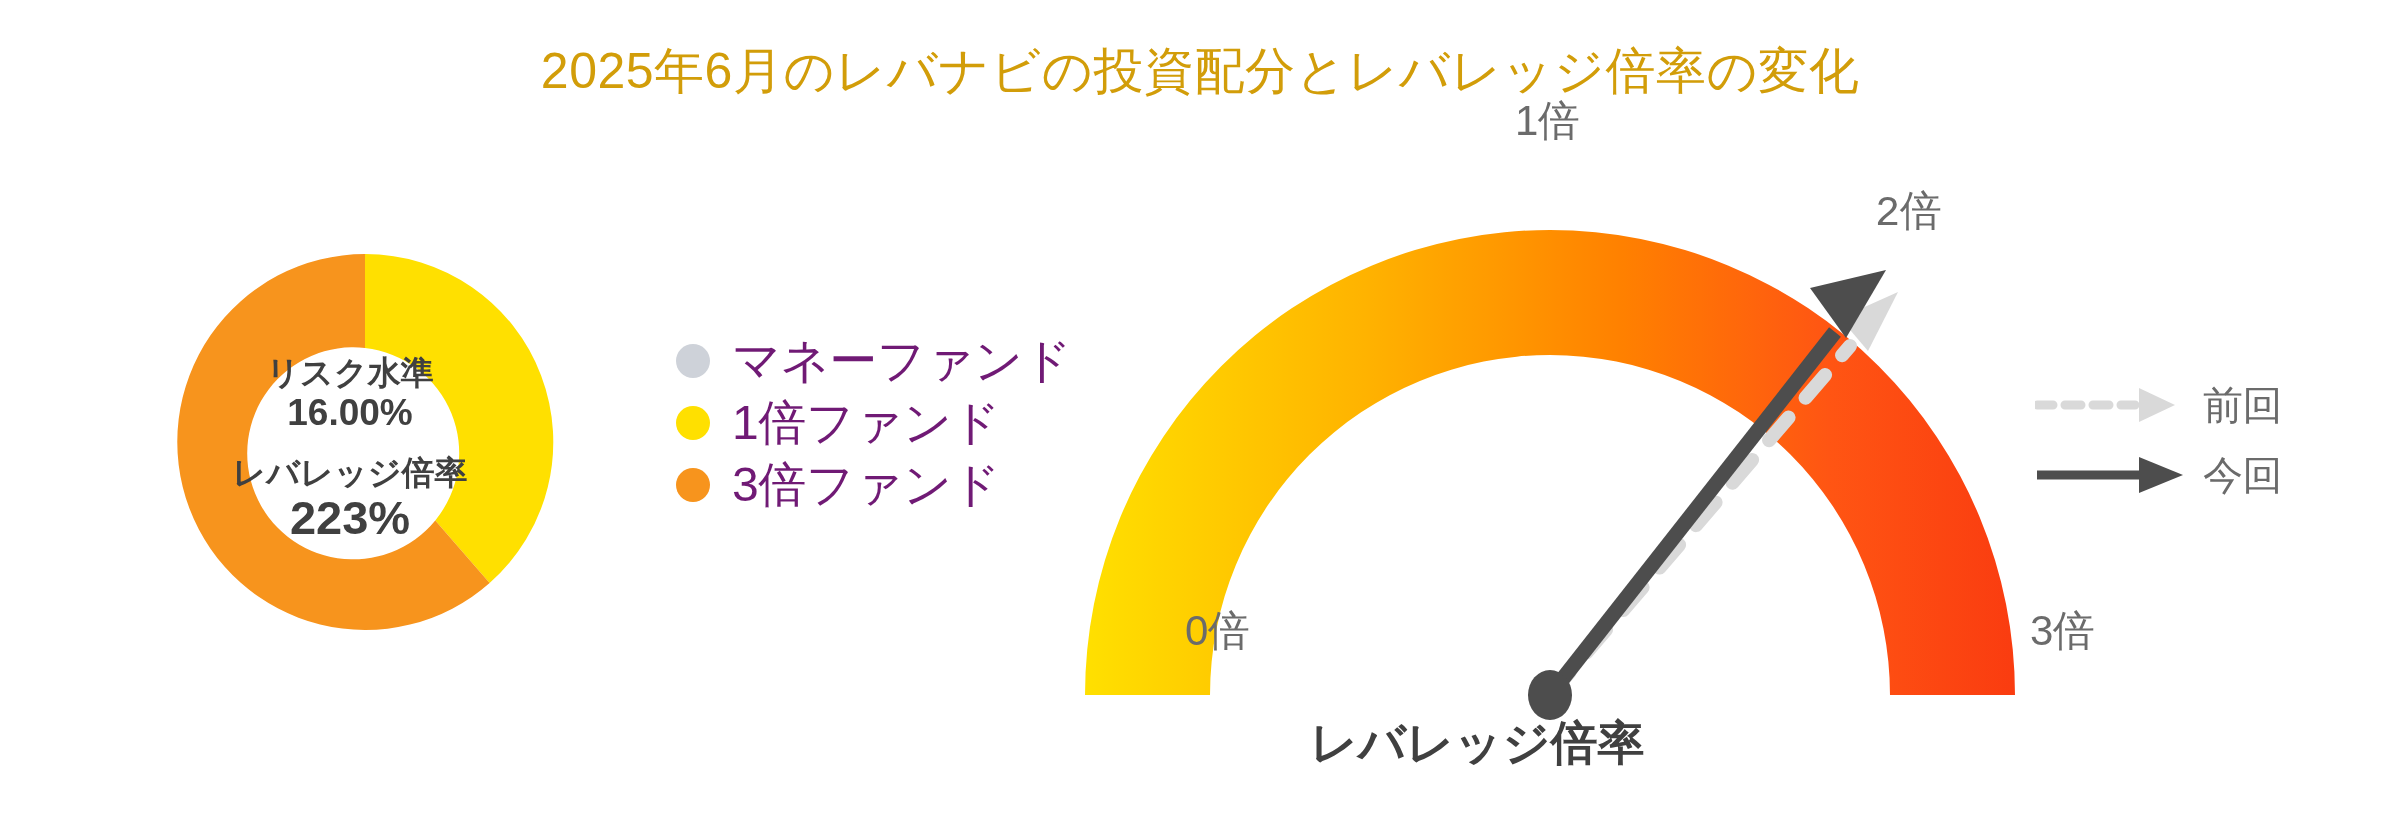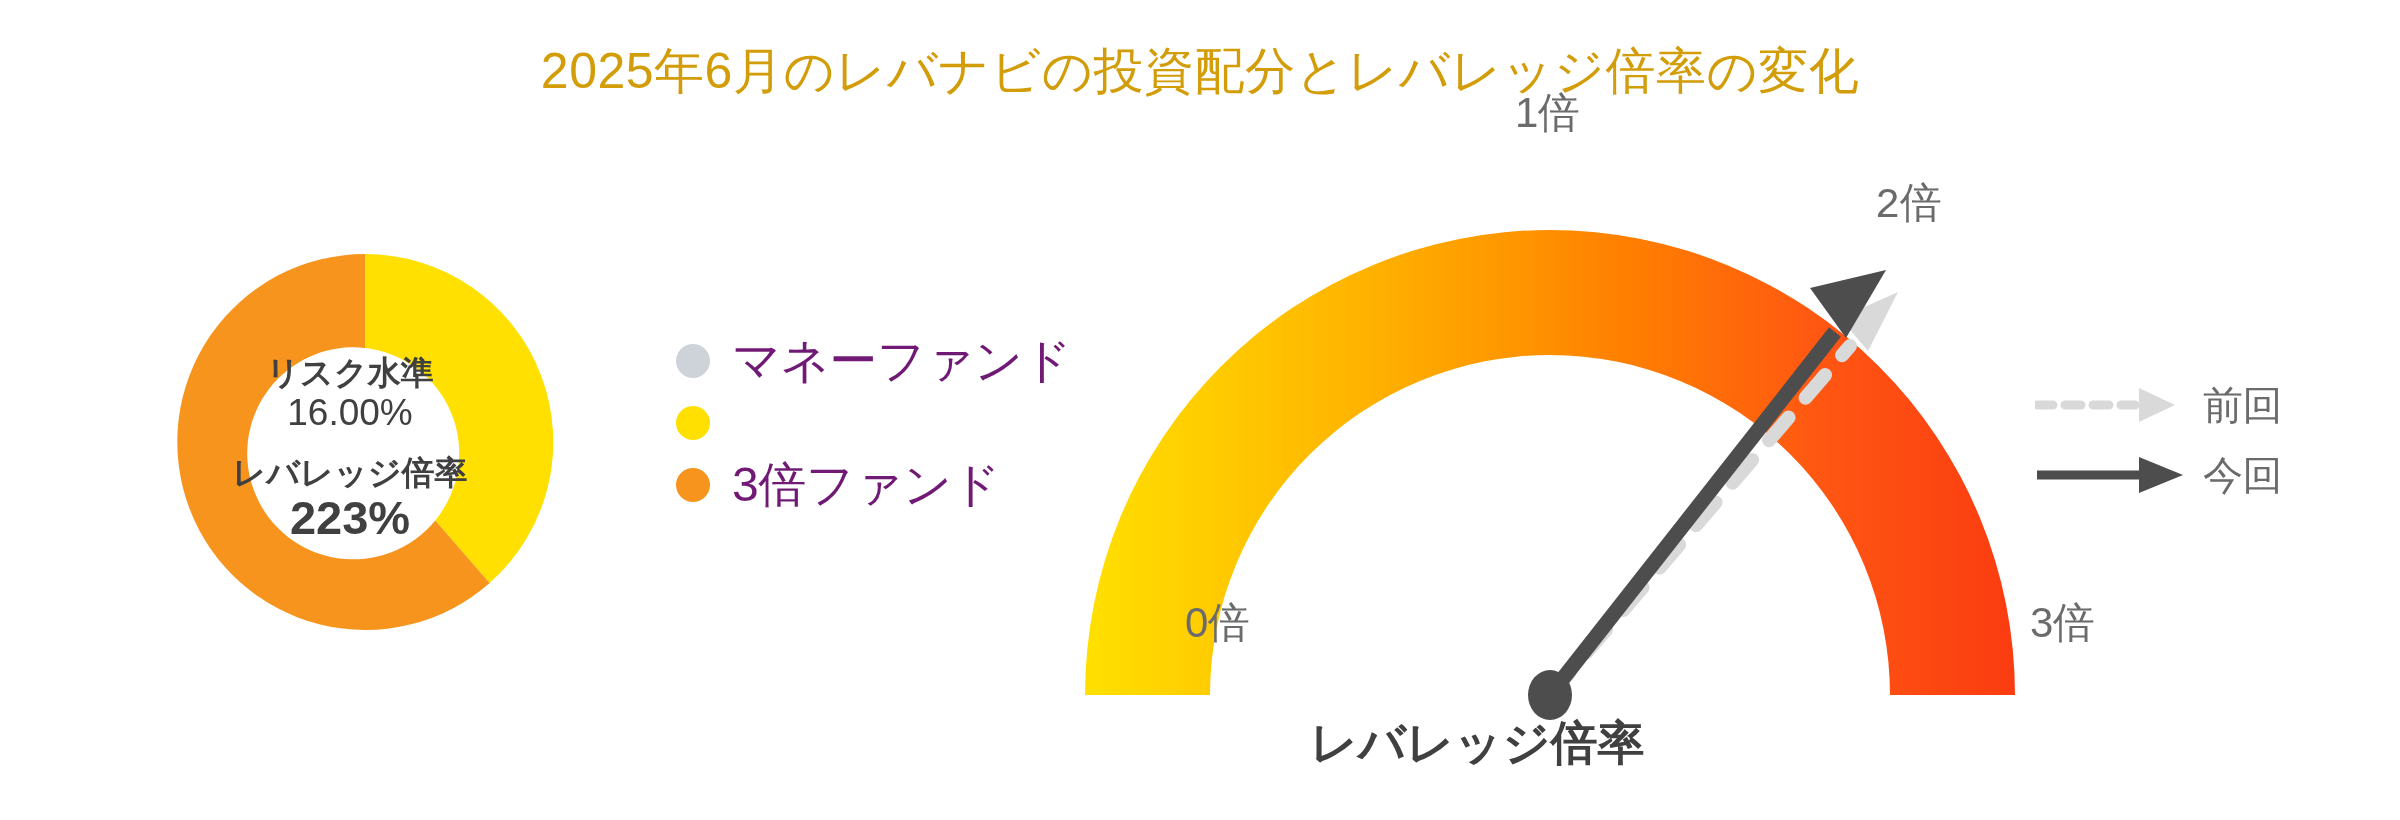--- a/index.html
+++ b/index.html
@@ -45,21 +45,21 @@
   .donut-center {
     position: absolute;
     left: 125px;
     top: 205px;
     width: 330px;
     text-align: center;
     color: #404040;
     line-height: 1.12;
   }
   .dc-label { font-size: 33px; font-weight: 700; letter-spacing: 0px; }
-  .dc-value { font-size: 37px; font-weight: 400; letter-spacing: 0px; }
+  .dc-value { font-size: 37px; font-weight: 700; letter-spacing: 0px; }
   .dc-gap { height: 22px; }
   .dc-big { font-size: 47px; font-weight: 700; text-align: center; }
 
   
   .legend {
     position: absolute;
     left: 676px;
     top: 330px;
     width: 370px;
   }
@@ -91,20 +91,21 @@
     height: 620px;
   }
   .gauge-svg { position: absolute; left: 0; top: 0; }
 
   .gauge-tick {
     position: absolute;
     font-size: 42px;
     color: #6b6b6b;
     white-space: nowrap;
     letter-spacing: -0.5px;
+    margin-top: 8px;
   }
   .tick-0 { left: 1185px; top: 595px; }
   .tick-1 { left: 1515px; top: 85px; }
   .tick-2 { left: 1875px; top: 175px; font-family: Liberation Mono, monospace; }
   .tick-3 { left: 2030px; top: 595px; }
 
   .gauge-caption {
     position: absolute;
     left: 1310px;
     top: 712px;
@@ -168,20 +169,21 @@
     </div>
   </div>
 
   <div class="legend">
     <div class="legend-row">
       <span class="legend-dot" style="background:#ced2d9"></span>
       <span class="legend-label">マネーファンド</span>
     </div>
     <div class="legend-row">
       <span class="legend-dot" style="background:#ffe000"></span>
+      <span class="legend-label">1倍ファンド</span>
     </div>
     <div class="legend-row">
       <span class="legend-dot" style="background:#f7941d"></span>
       <span class="legend-label">3倍ファンド</span>
     </div>
   </div>
 
   <div class="gauge-wrap">
     <svg class="gauge-svg" width="1100" height="620" viewBox="0 0 1100 620">
       <defs>

